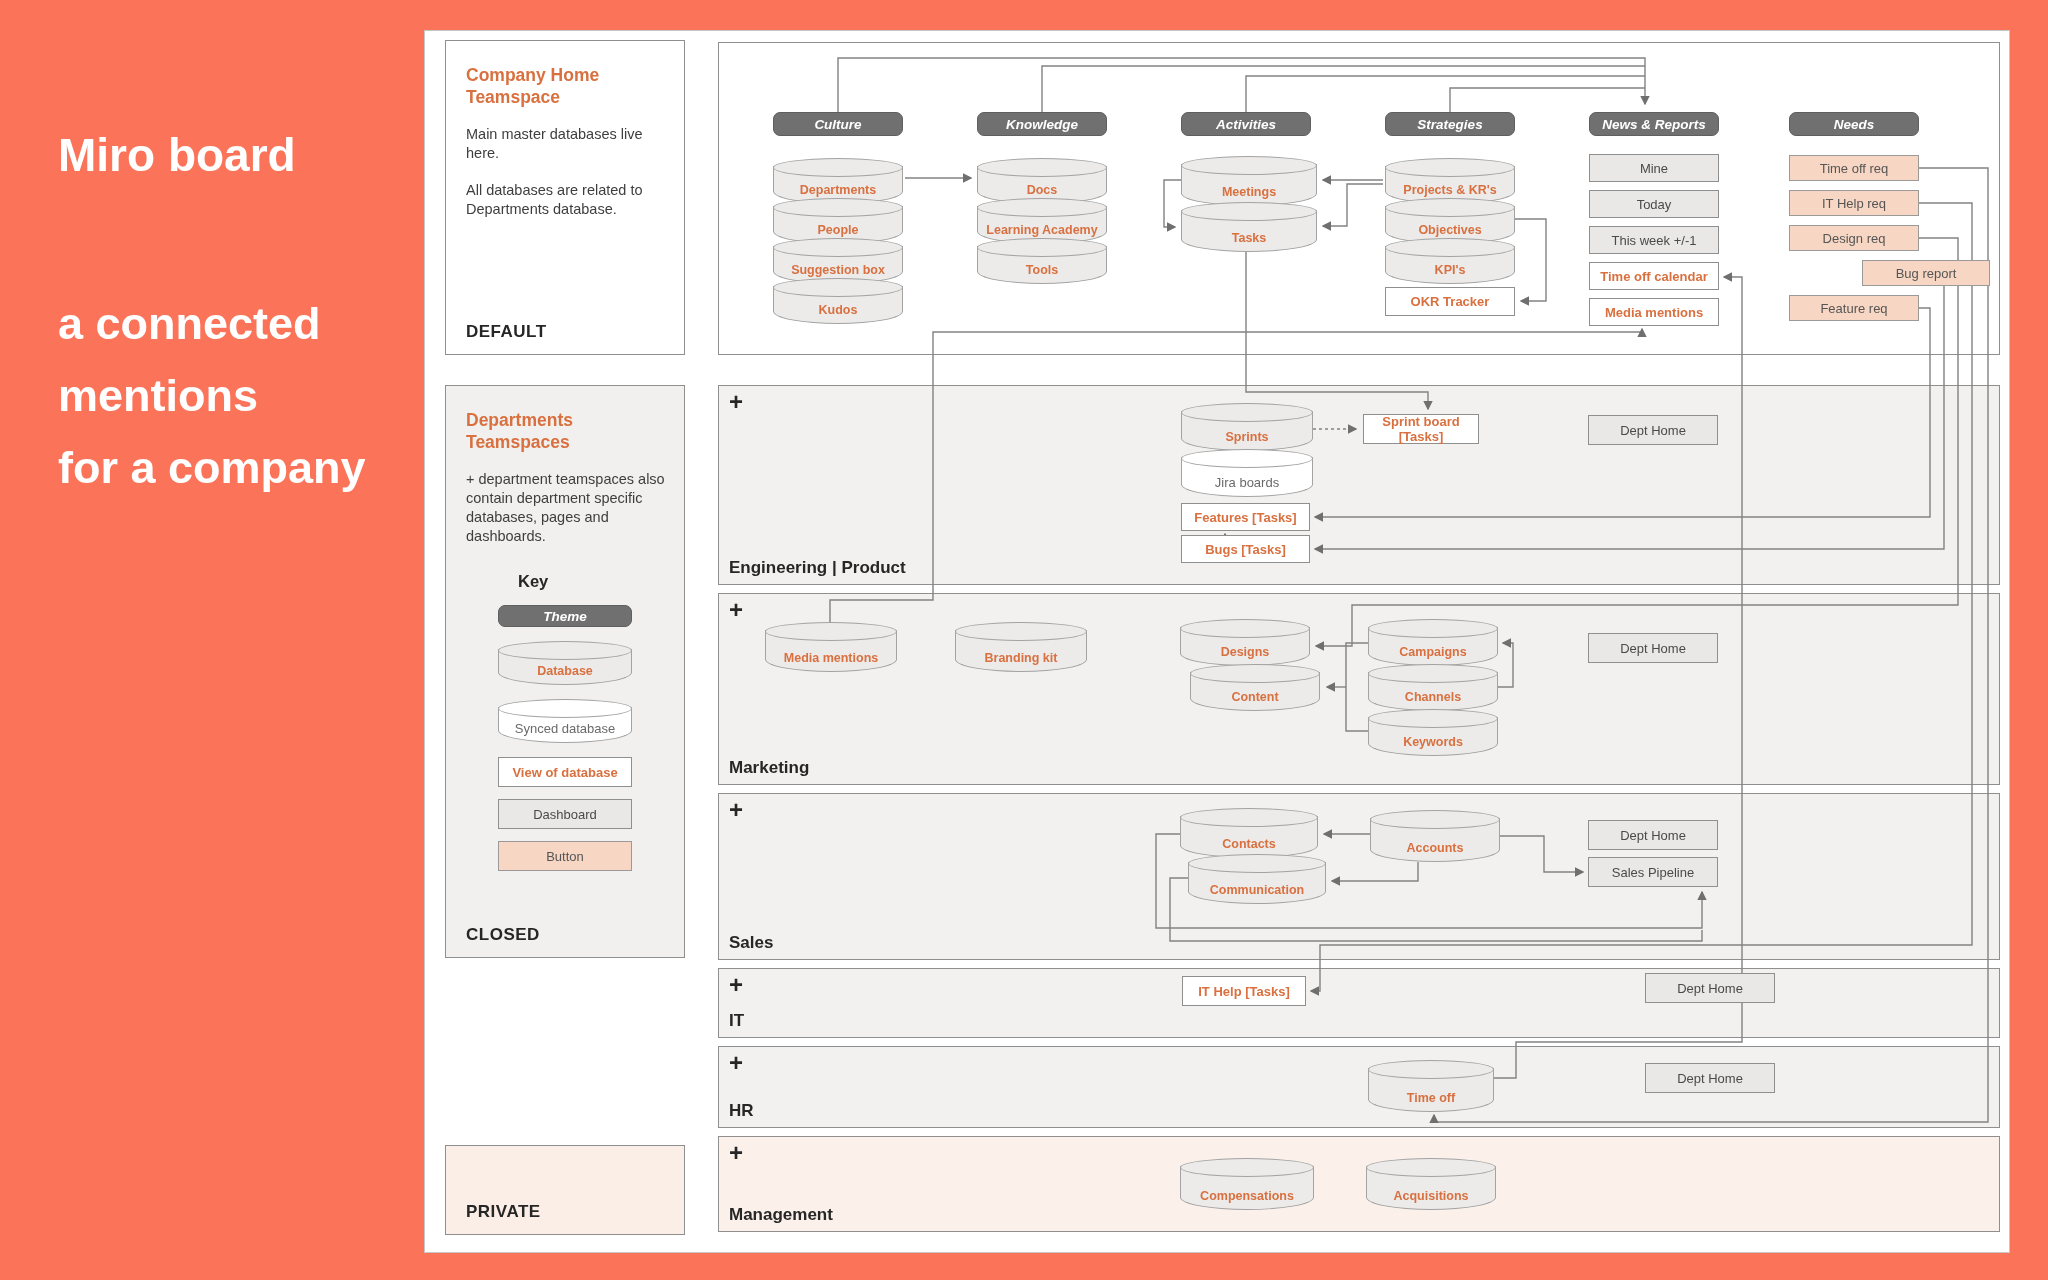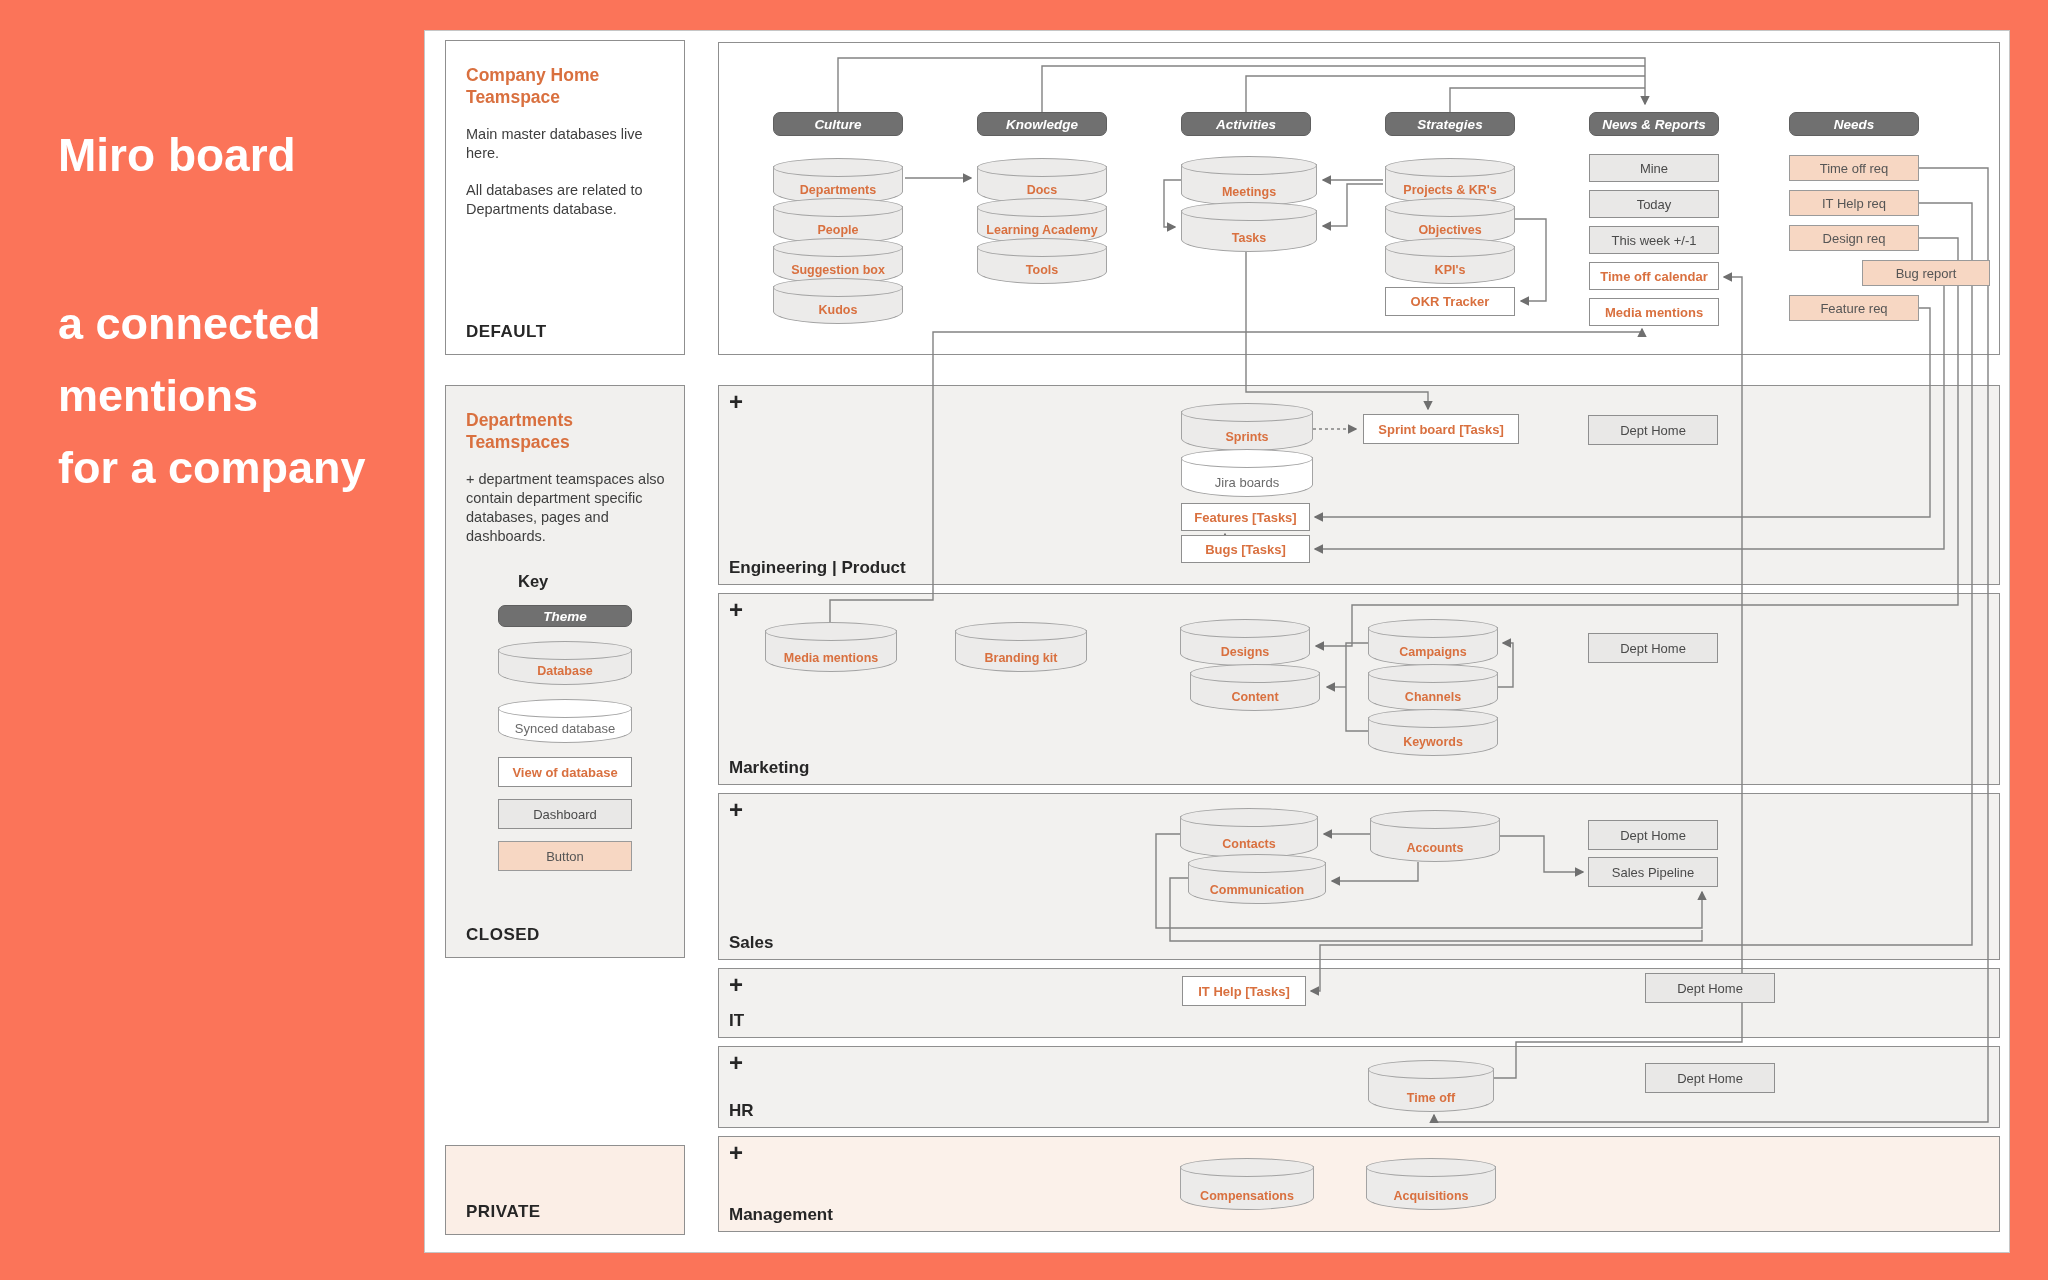--- a/index.html
+++ b/index.html
@@ -244,21 +244,21 @@
       <div class="c-body"></div>
     <div class="c-label">Sprints</div>
     </div>
   <div class="cyl white" style="left:1181px;top:449px;width:132px;height:48px;">
     <div class="c-top"></div>
       <div class="c-body"></div>
     <div class="c-label">Jira boards</div>
     </div>
   <div class="node boxview" style="left:1181px;top:503px;width:129px;height:28px;">Features [Tasks]</div>
   <div class="node boxview" style="left:1181px;top:535px;width:129px;height:28px;">Bugs [Tasks]</div>
-  <div class="node boxview" style="left:1363px;top:414px;width:156px;height:30px;">Sprint board [Tasks]</div>
+  <div class="node boxview" style="left:1363px;top:414px;width:116px;height:30px;">Sprint board [Tasks]</div>
   <div class="node boxgray" style="left:1588px;top:415px;width:130px;height:30px;">Dept Home</div>
 
   <div class="cyl" style="left:765px;top:622px;width:132px;height:50px;">
     <div class="c-top"></div>
       <div class="c-body"></div>
     <div class="c-label">Media mentions</div>
     </div>
   <div class="cyl" style="left:955px;top:622px;width:132px;height:50px;">
     <div class="c-top"></div>
       <div class="c-body"></div>

